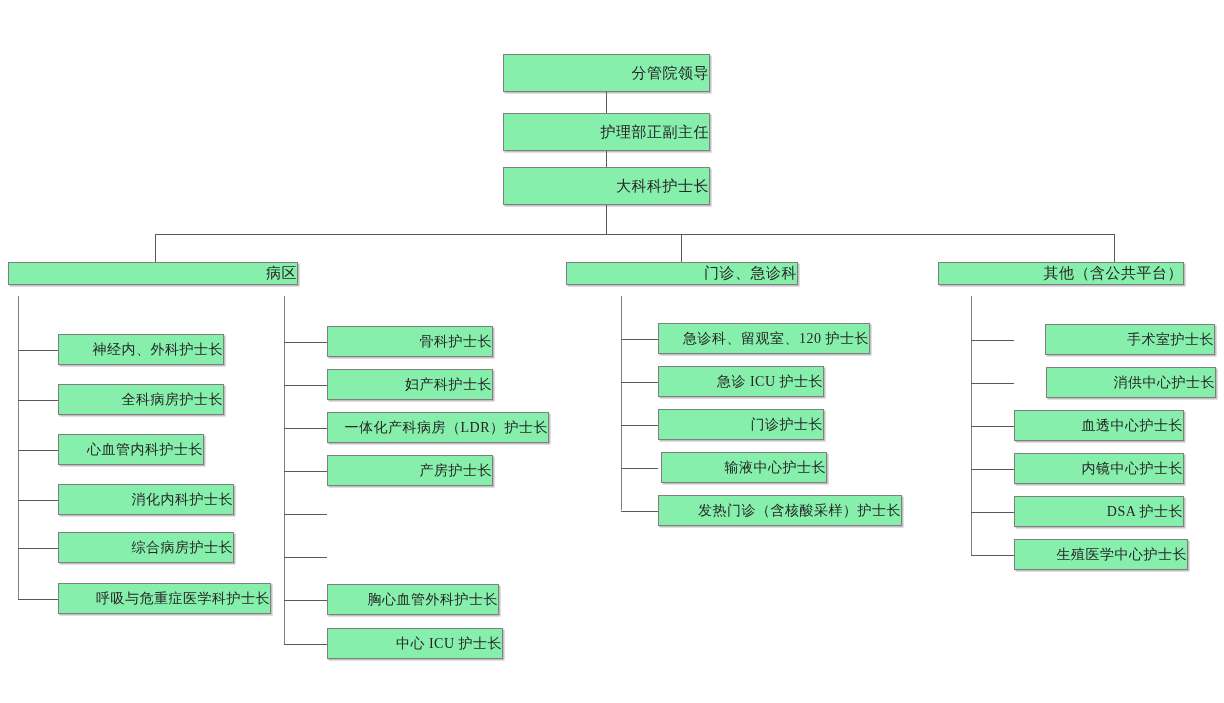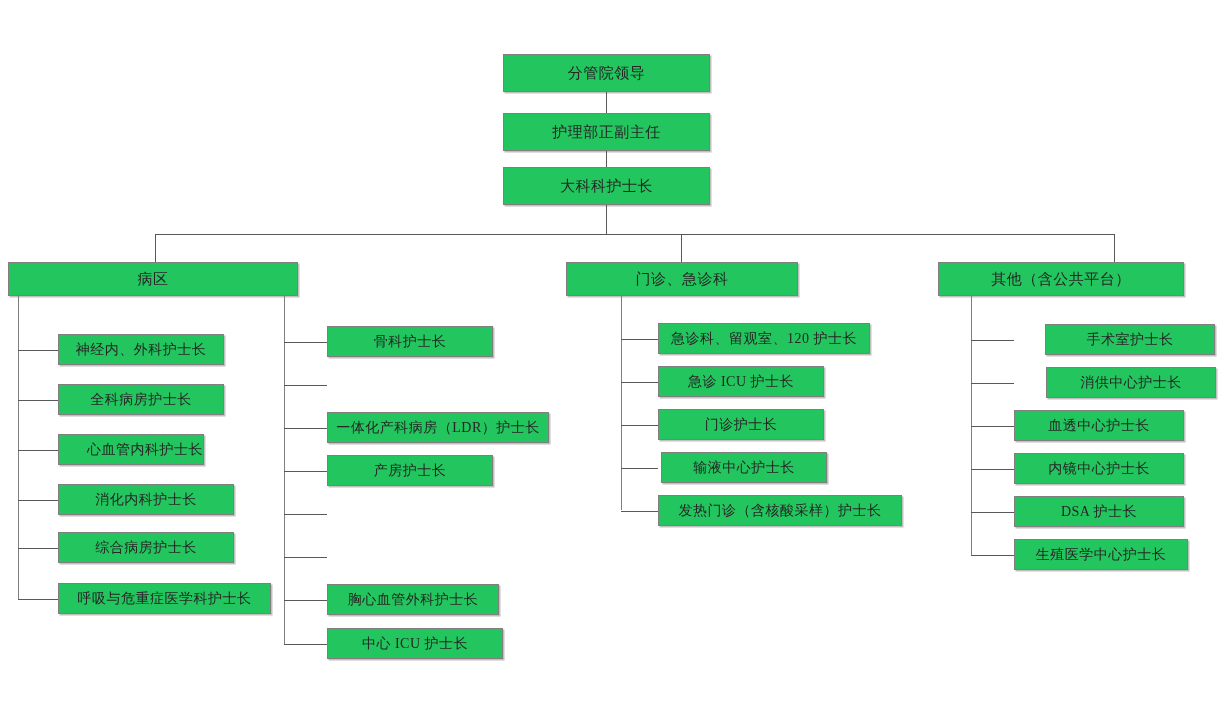--- a/index.html
+++ b/index.html
@@ -17,38 +17,38 @@
     width: 1224px;
     height: 703px;
     background: #ffffff;
     overflow: hidden;
   }
   
   .node {
     position: absolute;
     box-sizing: border-box;
     border: 1px solid #7f7f7f;
-    background: #22c55e;
+    background: #86efac;
     display: flex;
     align-items: center;
-    justify-content: center;
+    justify-content: flex-end;
     text-align: center;
     line-height: 1.1;
     letter-spacing: 0.5px;
     white-space: nowrap;
     color: #262626;
     box-shadow: 1.5px 1.5px 0 rgba(140,140,140,0.55);
   }
   .node.level1 {
     font-size: 15px;
     height: 38px;
   }
   .node.level2 {
     font-size: 15px;
-    height: 34px;
+    height: 23px;
   }
   .node.leaf {
     font-size: 14px;
     height: 31px;
   }
   
   .vline {
     position: absolute;
     width: 1px;
     background: #595959;
@@ -142,20 +142,23 @@
   </div>
 
   <div class="spine" style="left:284px; top:296px; height:349px;"></div>
 
   <div class="stub" style="left:284px; top:342px; width:43px;"></div>
   <div class="node leaf" style="left:327px; top:326px; width:166px;">
     <span>骨科护士长</span>
   </div>
 
   <div class="stub" style="left:284px; top:385px; width:43px;"></div>
+  <div class="node leaf" style="left:327px; top:369px; width:166px;">
+    <span>妇产科护士长</span>
+  </div>
 
   <div class="stub" style="left:284px; top:428px; width:43px;"></div>
   <div class="node leaf" style="left:327px; top:412px; width:222px;">
     <span>一体化产科病房（LDR）护士长</span>
   </div>
 
   <div class="stub" style="left:284px; top:471px; width:43px;"></div>
   <div class="node leaf" style="left:327px; top:455px; width:166px;">
     <span>产房护士长</span>
   </div>

